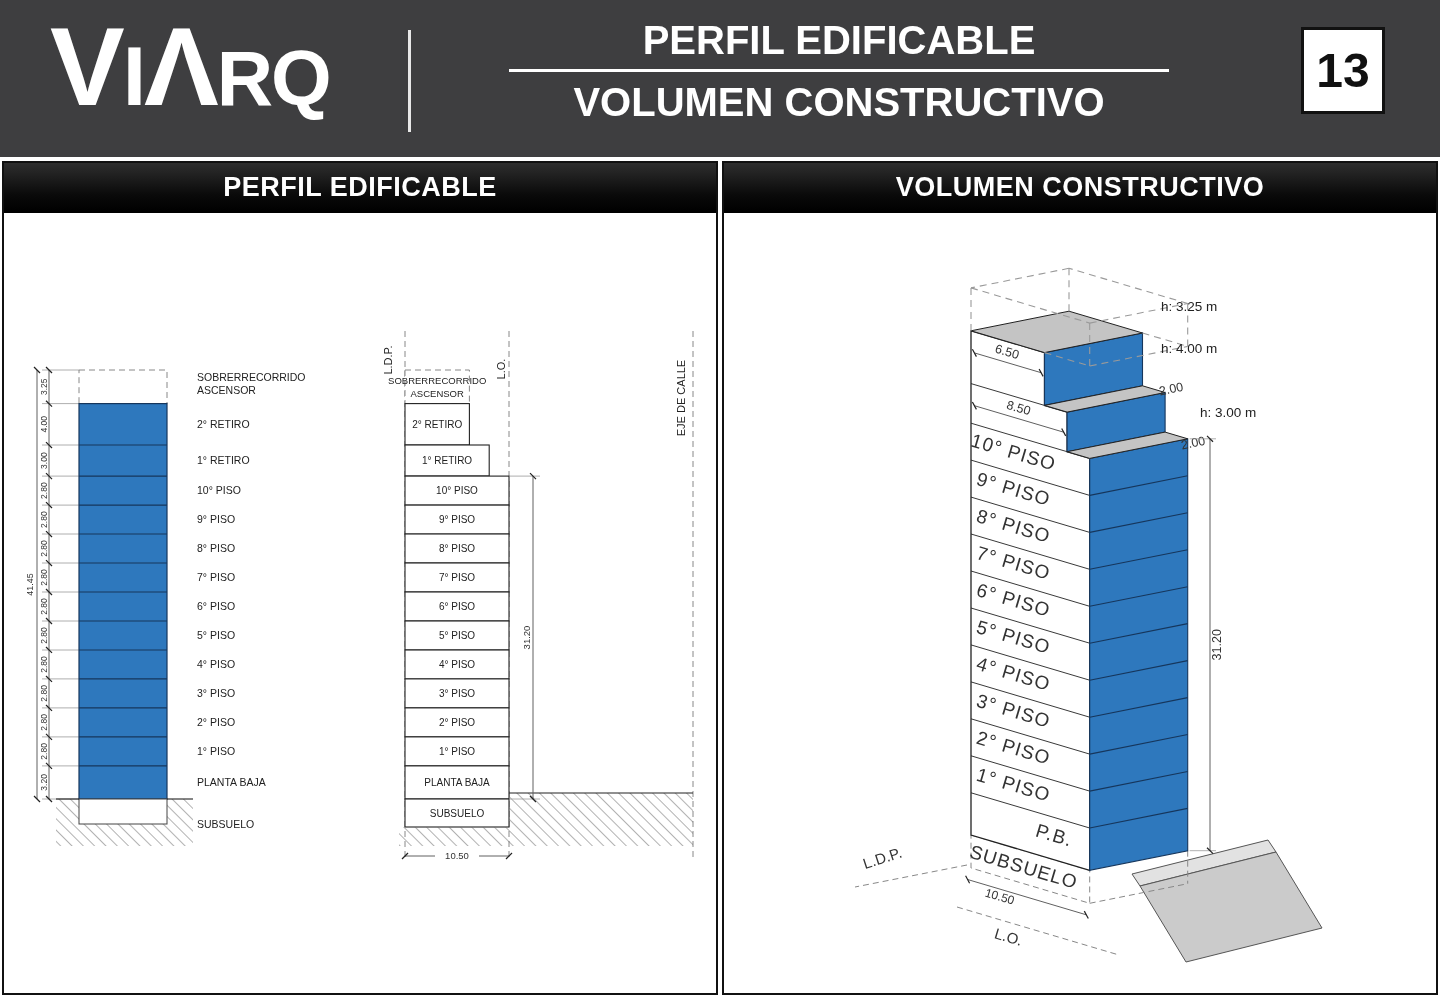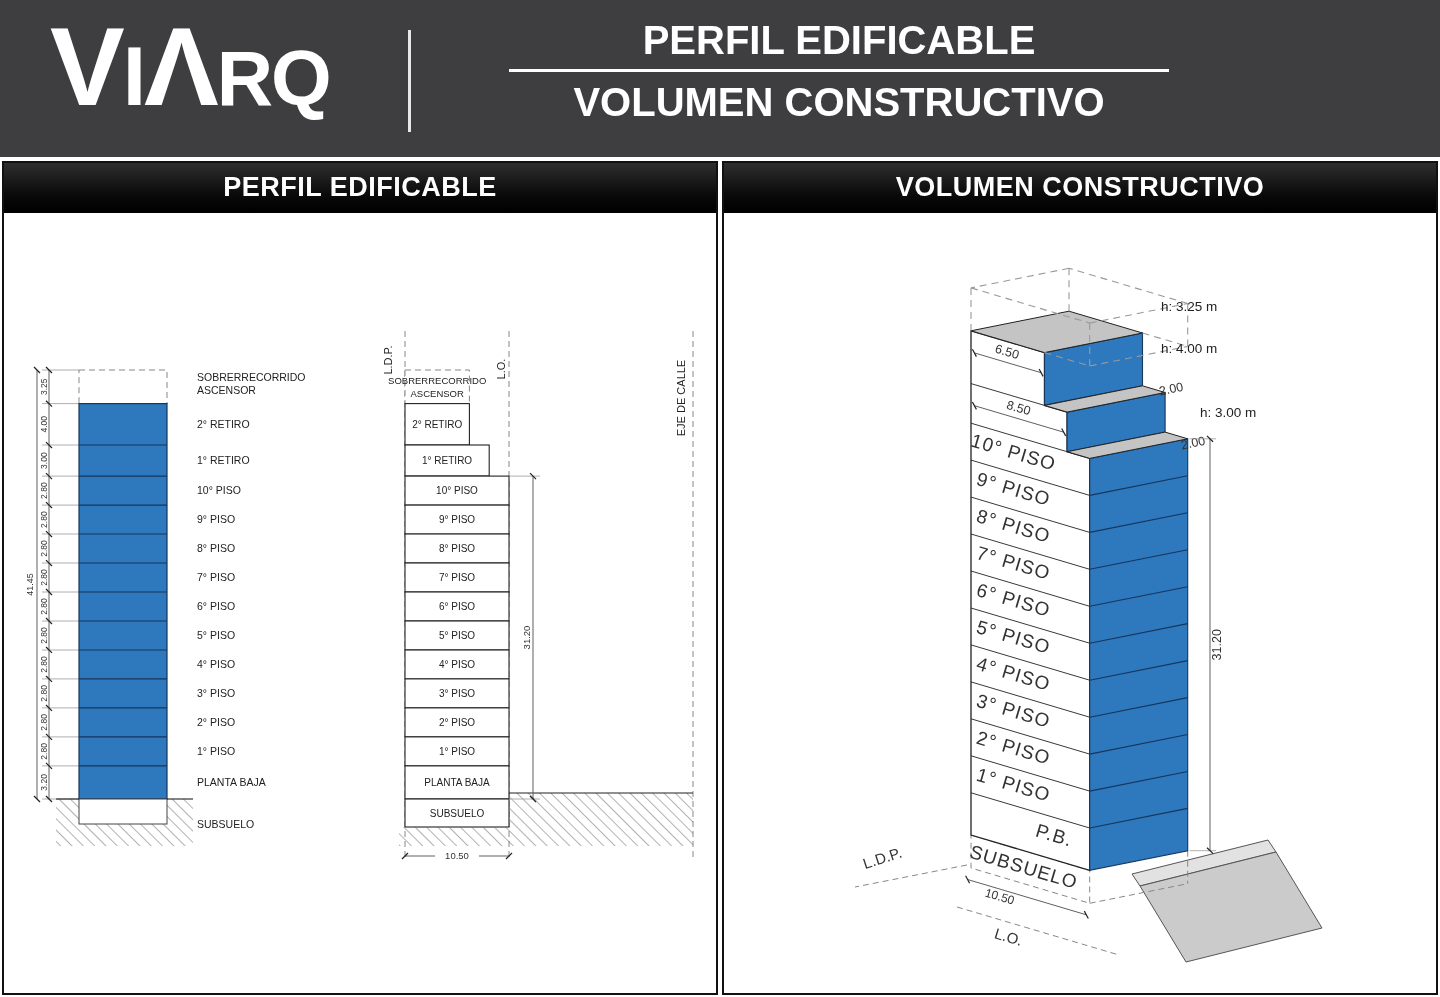--- a/index.html
+++ b/index.html
@@ -38,20 +38,21 @@
       <span class="lg">Λ</span>
       <span class="sm">R</span>
       <span class="sm">Q</span>
   </div>
   <div class="logo-divider"></div>
   <div class="title-block">
     <div class="title-line">PERFIL EDIFICABLE</div>
     <div class="title-rule"></div>
     <div class="title-line">VOLUMEN CONSTRUCTIVO</div>
   </div>
+  <div class="page-box">13</div>
 </div>
 
 <div class="panel left">
   <div class="panel-title">PERFIL EDIFICABLE</div>
   <div class="panel-content">
     <svg id="left-svg" width="712" height="781" viewBox="0 0 712 781">
         <defs>
           <pattern id="hatch" width="8" height="8" patternUnits="userSpaceOnUse" patternTransform="rotate(-45)">
              <line x1="0" y1="0" x2="0" y2="8" stroke="#666" stroke-width="1"></line>
           </pattern>

